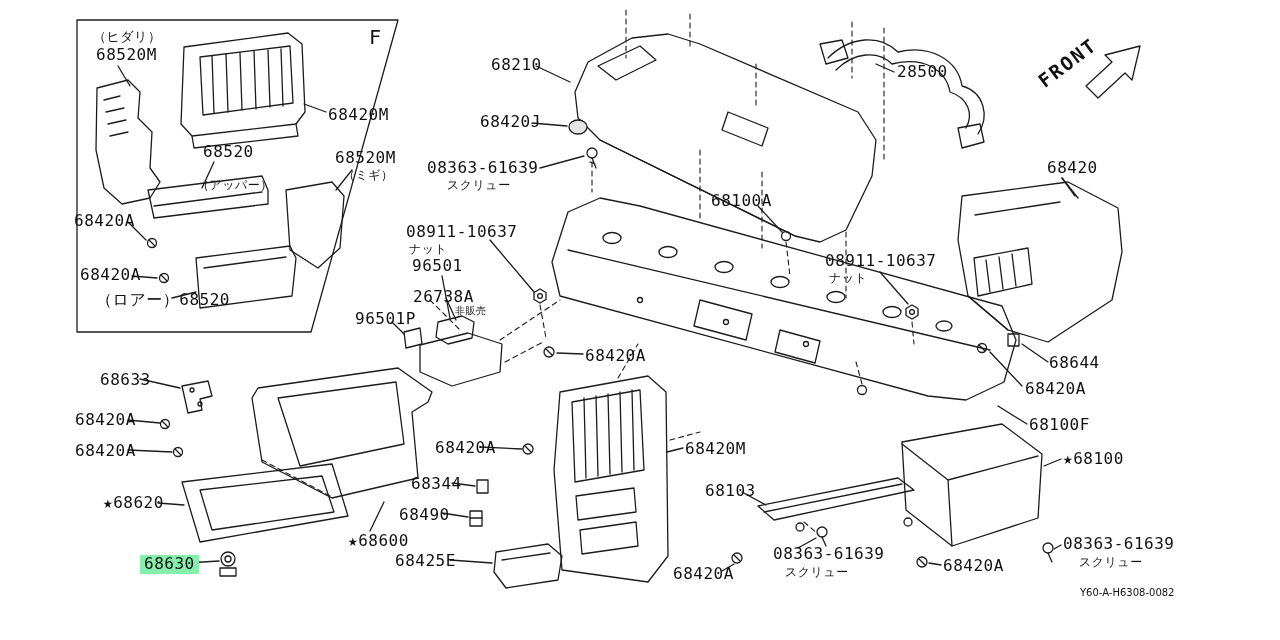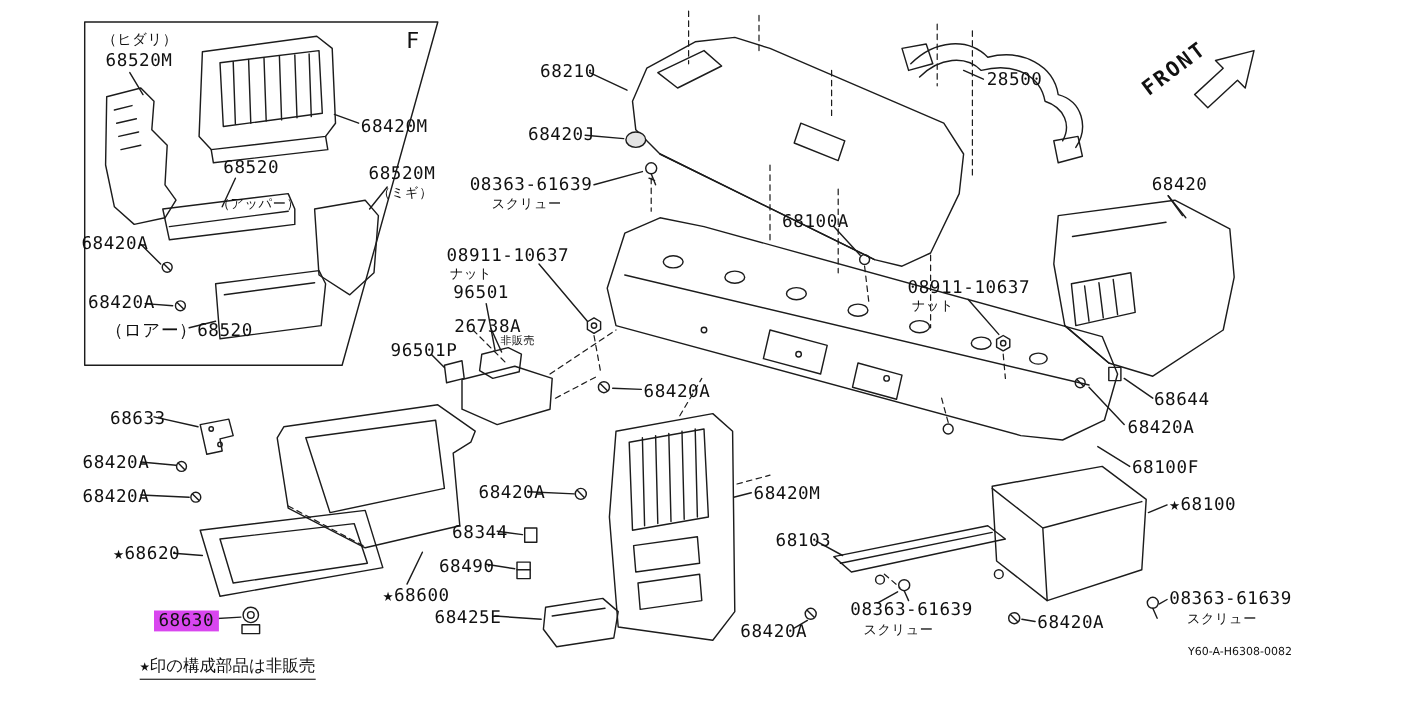--- a/index.html
+++ b/index.html
@@ -254,35 +254,34 @@
       <div class="plabel" style="left: 1049px; top: 355px;">68644</div>
       <div class="plabel" style="left: 1025px; top: 381px;">68420A</div>
       <div class="plabel" style="left: 585px; top: 348px;">68420A</div>
       <div class="plabel" style="left: 1029px; top: 417px;">68100F</div>
       <div class="plabel" style="left: 1063px; top: 451px;">★68100</div>
       <div class="plabel" style="left: 435px; top: 440px;">68420A</div>
       <div class="plabel" style="left: 100px; top: 372px;">68633</div>
       <div class="plabel" style="left: 75px; top: 412px;">68420A</div>
       <div class="plabel" style="left: 75px; top: 443px;">68420A</div>
       <div class="plabel" style="left: 103px; top: 495px;">★68620</div>
-      <div class="plabel highlight" style="left: 140px; top: 555px; background: #d946ef;">68630</div>
+      <div class="plabel highlight" style="left: 140px; top: 555px; background: #86efac;">68630</div>
       <div class="plabel" style="left: 348px; top: 533px;">★68600</div>
       <div class="plabel" style="left: 411px; top: 476px;">68344</div>
       <div class="plabel" style="left: 399px; top: 507px;">68490</div>
       <div class="plabel" style="left: 395px; top: 553px;">68425E</div>
       <div class="plabel" style="left: 685px; top: 441px;">68420M</div>
       <div class="plabel" style="left: 705px; top: 483px;">68103</div>
       <div class="plabel" style="left: 673px; top: 566px;">68420A</div>
       <div class="plabel" style="left: 773px; top: 546px;">08363-61639</div>
       <div class="plabel" style="left: 785px; top: 566px; font-size: 12px;">スクリュー</div>
       <div class="plabel" style="left: 943px; top: 558px;">68420A</div>
       <div class="plabel" style="left: 1063px; top: 536px;">08363-61639</div>
       <div class="plabel" style="left: 1079px; top: 556px; font-size: 12px;">スクリュー</div>
     </div>
 
   <div id="inset-f">F</div>
 
   <div id="front-label">FRONT</div>
 
-  <div id="footnote">★印の構成部品は非販売</div>
 
   <div id="doccode">Y60-A-H6308-0082</div>
 </div>
 
 </body></html>

